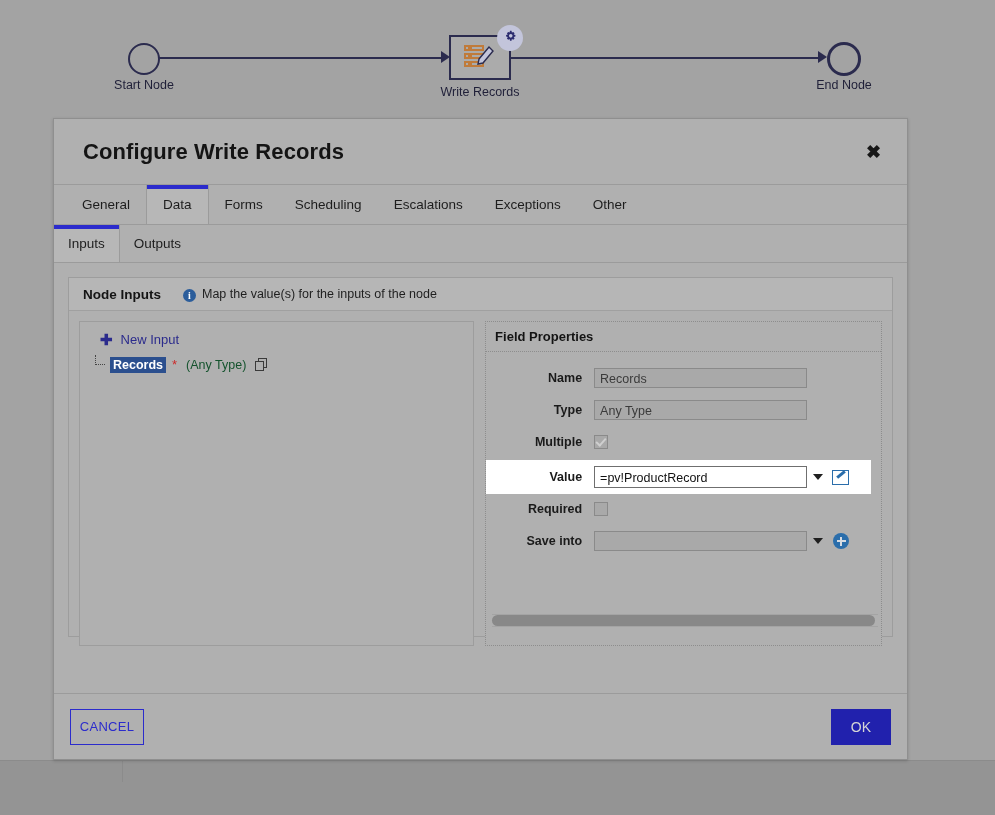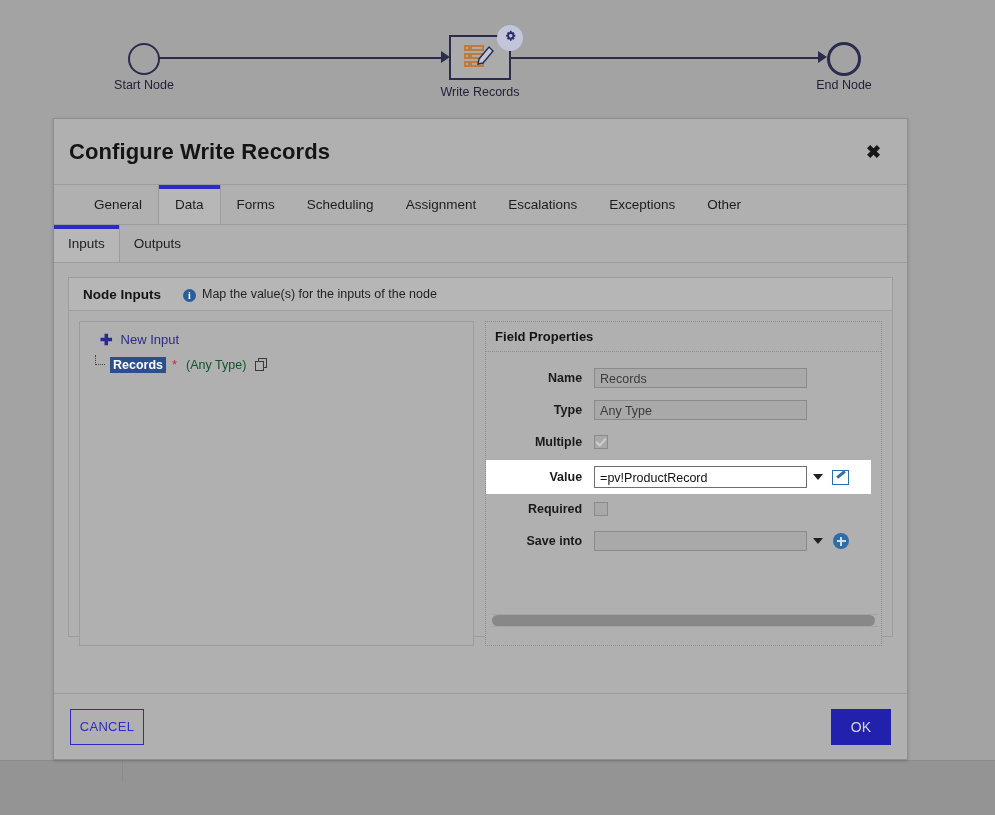--- a/index.html
+++ b/index.html
@@ -114,21 +114,21 @@
     box-shadow: 0 1px 3px rgba(0,0,0,0.18);
     display: flex;
     flex-direction: column;
   }
 
   #dialog-header {
     height: 66px;
     flex: 0 0 66px;
     display: flex;
     align-items: center;
-    padding: 0 22px 0 15px;
+    padding: 0 22px 0 29px;
     border-bottom: 1px solid #9b9b9b;
     box-sizing: border-box;
   }
   #dialog-title {
     font-size: 22px;
     font-weight: bold;
     color: #141414;
     flex: 1;
     letter-spacing: 0.1px;
   }
@@ -141,21 +141,21 @@
     padding: 2px 4px;
   }
 
   
   #tabs-main {
     height: 40px;
     flex: 0 0 40px;
     display: flex;
     align-items: stretch;
     border-bottom: 1px solid #9b9b9b;
-    padding-left: 24px;
+    padding-left: 12px;
     box-sizing: border-box;
   }
   .tab {
     position: relative;
     display: flex;
     align-items: center;
     padding: 0 16px;
     font-size: 13.5px;
     color: #1d1d1d;
     cursor: pointer;
@@ -541,23 +541,20 @@
         <span>General</span>
       </div>
       <div class="tab active">
         <span>Data</span>
       </div>
       <div class="tab">
         <span>Forms</span>
       </div>
       <div class="tab">
         <span>Scheduling</span>
-      </div>
-      <div class="tab">
-        <span>Assignment</span>
       </div>
       <div class="tab">
         <span>Escalations</span>
       </div>
       <div class="tab">
         <span>Exceptions</span>
       </div>
       <div class="tab">
         <span>Other</span>
       </div>

